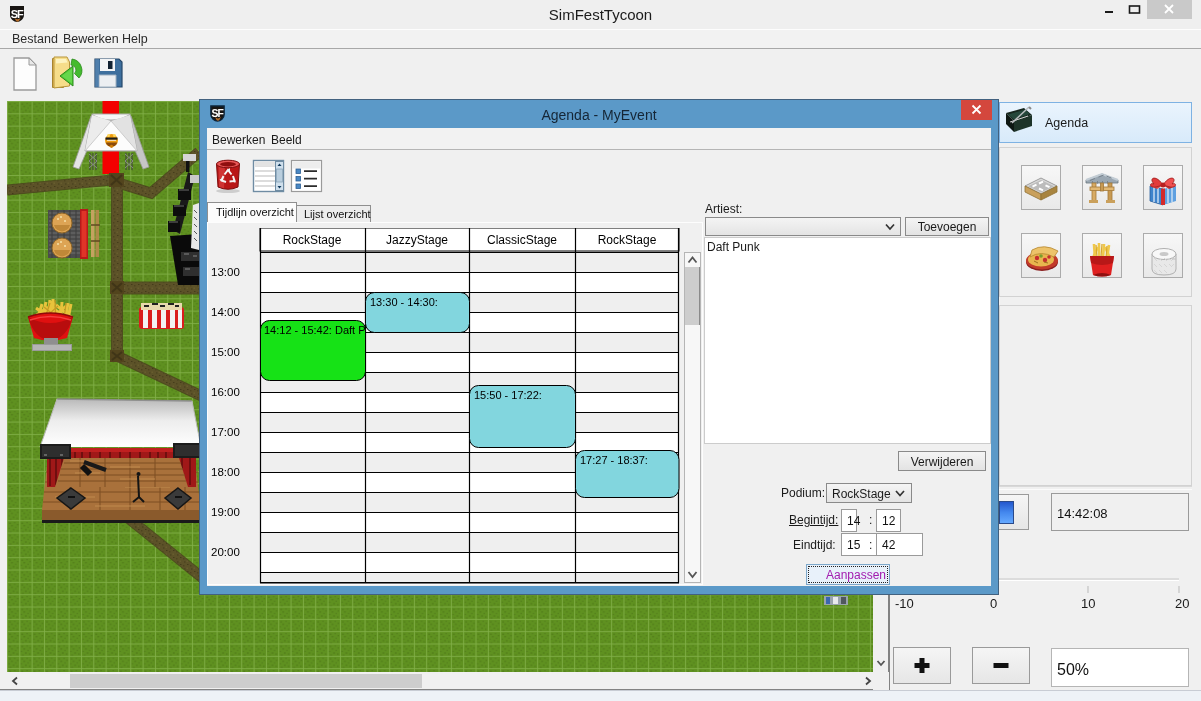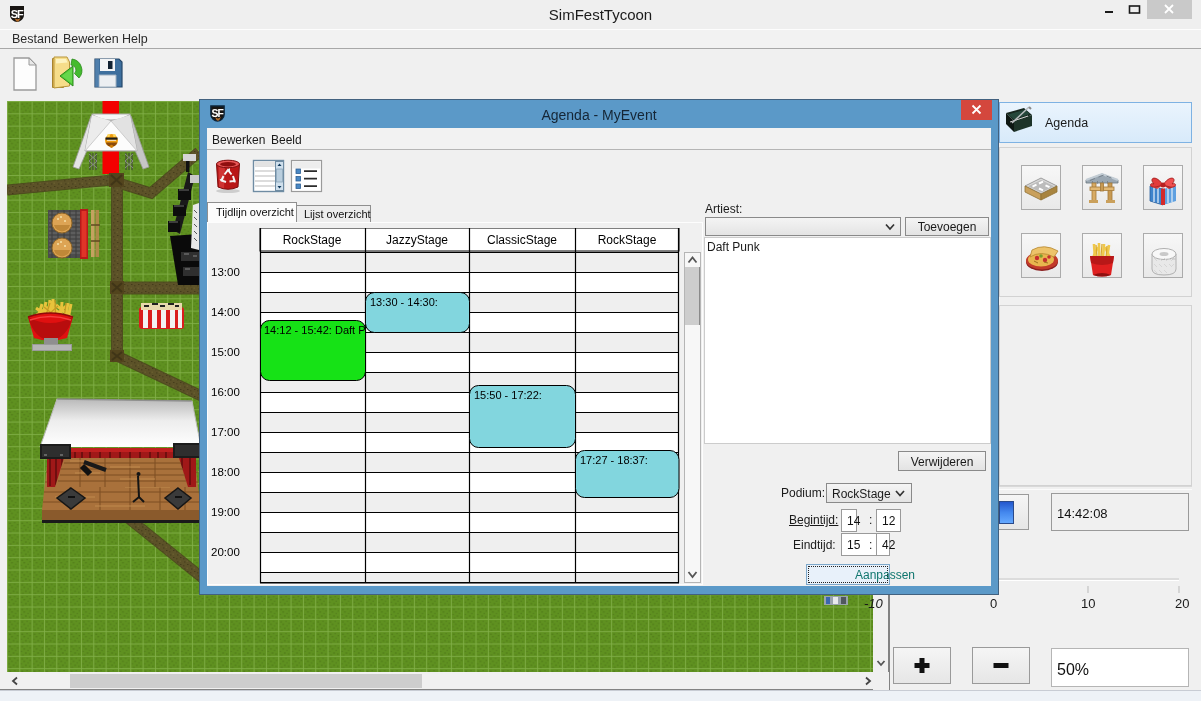--- a/index.html
+++ b/index.html
@@ -433,21 +433,21 @@
 <svg class="abs" style="left:999px;top:501px" width="15" height="23">
     <rect x="0.5" y="0.5" width="14" height="22" fill="url(#bluesq)" stroke="#2a4a8a"></rect>
   </svg>
 <div class="abs" style="left:1051px;top:493px;width:138px;height:38px;background:#f0f0f0;border:1px solid #9a9a9a;box-sizing:border-box;"></div>
 <div class="abs" style="left:1057px;top:506px;font-size:13px;color:#111;">14:42:08</div>
 
 <div class="abs" style="left:906px;top:578px;width:273px;height:2px;background:#dcdcdc;border-bottom:1px solid #fff;"></div>
 <svg class="abs" style="left:890px;top:586px" width="300" height="10">
   <path d="M17 0 v7 M107 0 v7 M198 0 v7 M289 0 v7" stroke="#b9b9b9" stroke-width="1"></path>
 </svg>
-<div class="abs slbl" style="left:864px;top:596px;font-style:italic;">-10</div>
+<div class="abs slbl" style="left:895px;top:596px;">-10</div>
 <div class="abs slbl" style="left:990px;top:596px;">0</div>
 <div class="abs slbl" style="left:1081px;top:596px;">10</div>
 <div class="abs slbl" style="left:1175px;top:596px;">20</div>
 
 <div class="abs wbtn" style="left:893px;top:647px;width:58px;height:37px;"></div>
 <div class="abs wbtn" style="left:972px;top:647px;width:58px;height:37px;"></div>
 <svg class="abs" style="left:893px;top:647px" width="58" height="37">
     <path d="M29 11 V26 M21.5 18.5 H36.5" stroke="#111" stroke-width="5"></path>
   </svg>
 <svg class="abs" style="left:972px;top:647px" width="58" height="37">
@@ -608,16 +608,16 @@
 <svg class="abs" style="left:890px;top:483px" width="20" height="20">
     <path d="M6 8 L10 12.5 L14 8" stroke="#333" stroke-width="1.7" fill="none"></path>
   </svg>
 <div class="abs dtext" style="left:789px;top:513px;text-decoration:underline;">Begintijd:</div>
 <div class="abs numbox" style="left:841px;top:509px;width:16px;height:23px;">14</div>
 <div class="abs dtext" style="left:869px;top:513px;">:</div>
 <div class="abs numbox" style="left:876px;top:509px;width:25px;height:23px;">12</div>
 <div class="abs dtext" style="left:793px;top:538px;">Eindtijd:</div>
 <div class="abs numbox" style="left:841px;top:533px;width:36px;height:23px;">15</div>
 <div class="abs dtext" style="left:869px;top:538px;">:</div>
-<div class="abs numbox" style="left:876px;top:533px;width:14px;height:23px;">42</div>
+<div class="abs numbox" style="left:876px;top:533px;width:47px;height:23px;">42</div>
 <div class="abs" style="left:806px;top:564px;width:84px;height:21px;background:#e8f1fa;border:1px solid #7da7c9;box-sizing:border-box;"></div>
 <div class="abs" style="left:808px;top:566px;width:80px;height:17px;border:1px dotted #222;box-sizing:border-box;"></div>
-<div class="abs" style="left:806px;top:568px;width:100px;text-align:center;font-size:12px;color:#0f766e;margin-left:29px;">Aanpassen</div>
+<div class="abs" style="left:806px;top:568px;width:100px;text-align:center;font-size:12px;color:#a21caf;">Aanpassen</div>
 
 </body></html>

